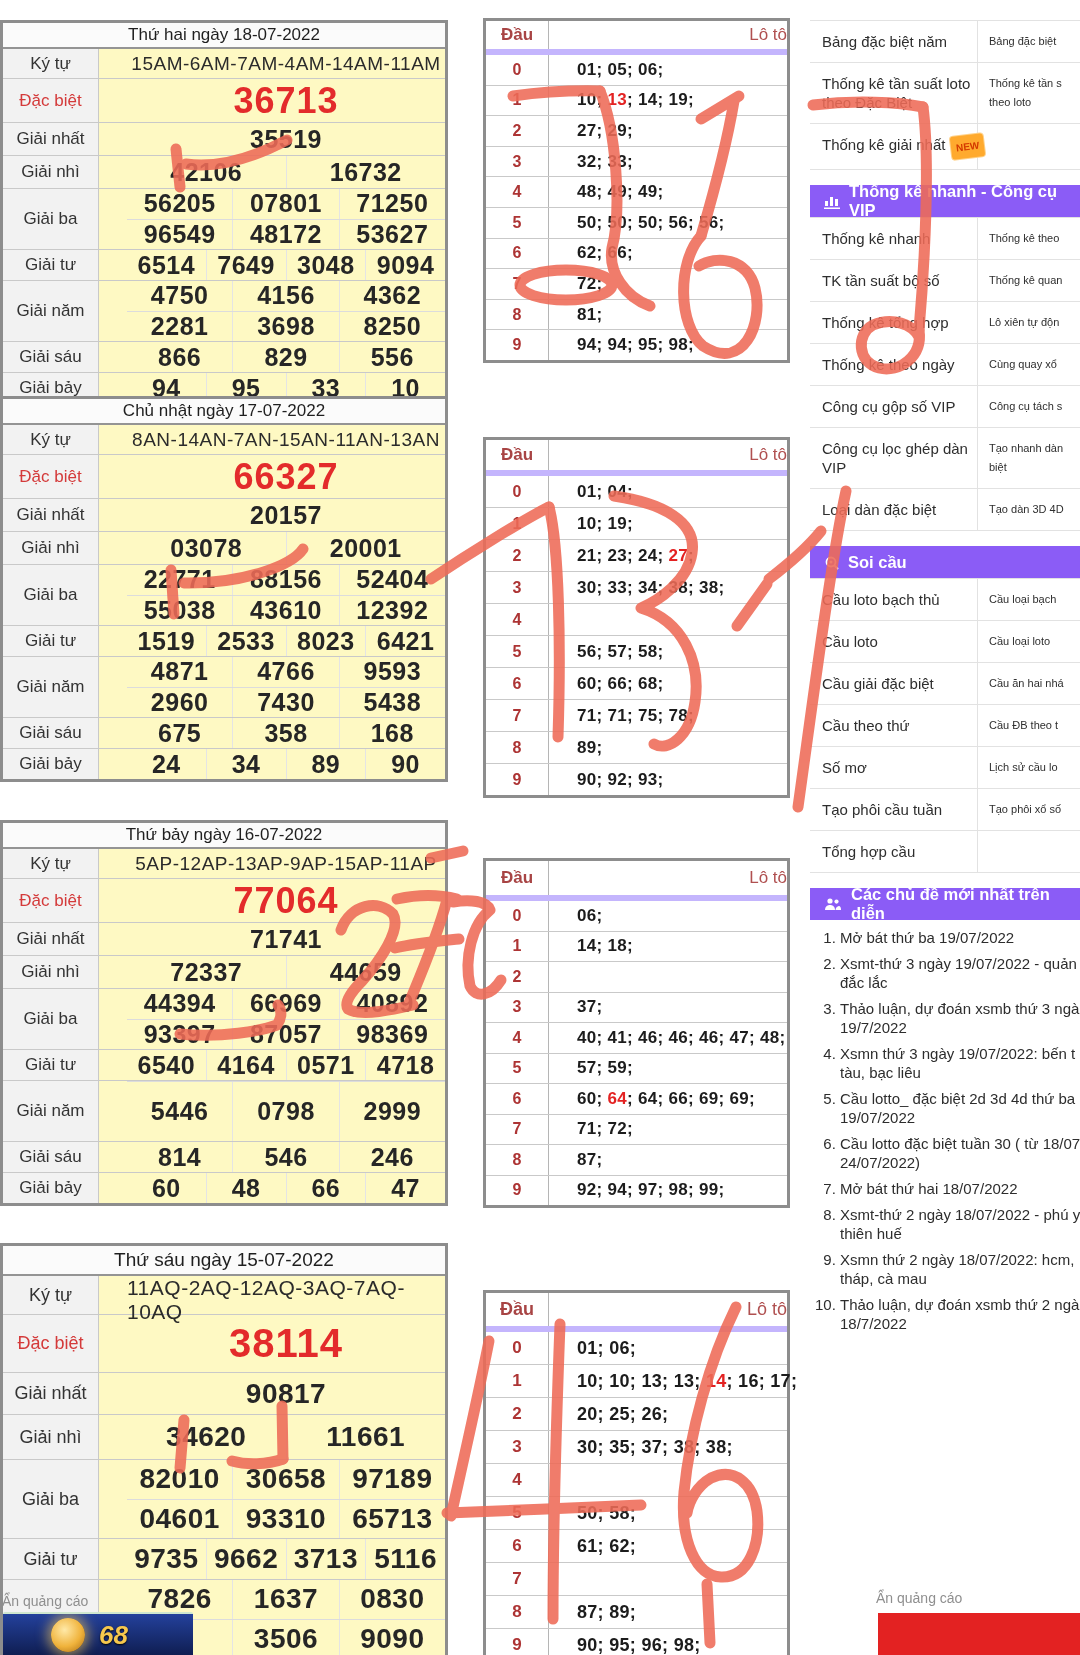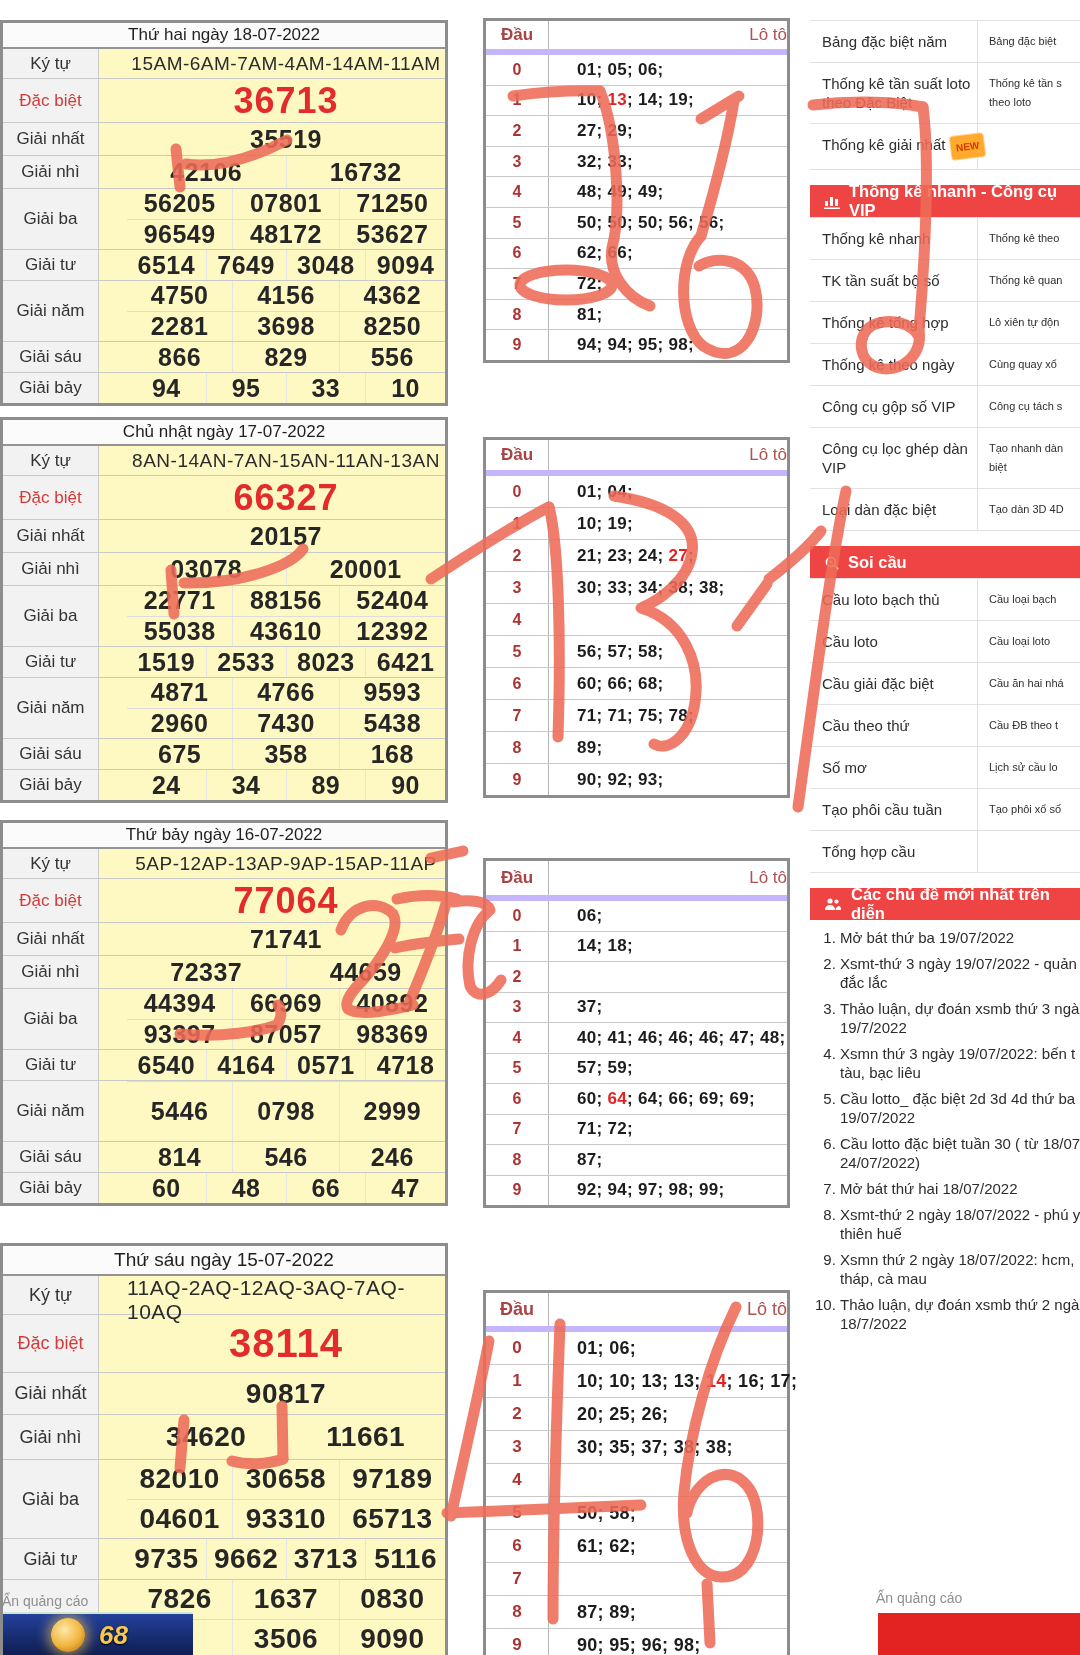--- a/index.html
+++ b/index.html
@@ -48,21 +48,21 @@
   .red{color:#e32222;}
   .lt-big .v{font-size:18px}.lt-big .d{font-size:17px}.lt-big .lhdr{font-size:18px}
 
   
   #sidebar{position:absolute;left:810px;top:20px;width:270px;color:#2e2e2e;}
   .sgroup{border-top:1px solid #e2e2e2;}
   .srow{display:flex;border-bottom:1px solid #e2e2e2;}
   .scell-l{width:168px;padding:11px 6px 11px 12px;border-right:1px solid #e2e2e2;font-size:15px;
     white-space:pre;box-sizing:border-box;flex-shrink:0;line-height:19px;overflow:visible;}
   .scell-r{flex:1;padding:11px 0 11px 11px;font-size:11px;white-space:pre;line-height:19px;overflow:visible;}
-  .shead{background:#ef4444;color:#fff;font-weight:bold;font-size:16.5px;height:32px;display:flex;
+  .shead{background:#8b5cf6;color:#fff;font-weight:bold;font-size:16.5px;height:32px;display:flex;
     align-items:center;padding-left:14px;gap:9px;margin-top:15px;}
   .shead svg{flex-shrink:0;}
   .badge{display:inline-block;background:#ffaa2e;color:#fff3e0;font-size:10px;font-weight:bold;
     padding:2px 5px;border-radius:3px;transform:rotate(-7deg);margin-left:6px;box-shadow:0 0 0 1px #ffd28a;
     color:#d43a00;vertical-align:middle;}
   #topics{margin:8px 0 0 0;padding:0 0 0 30px;}
   #topics li{font-size:15px;color:#2d2d2d;margin:7px 0;white-space:pre;line-height:19px;}
 
   
   #ink{position:absolute;left:0;top:0;z-index:50;pointer-events:none;}
@@ -172,21 +172,21 @@
         <div class="pvals">
           <div class="vline">
             <div class="vcell bay">94</div>
             <div class="vcell bay vb">95</div>
             <div class="vcell bay vb">33</div>
             <div class="vcell bay vb">10</div>
           </div>
         </div>
       </div>
     </div>
-  <div class="rt" id="rt1" style="top:417px">
+  <div class="rt" id="rt1" style="top:396px">
       <div class="rtitle">Chủ nhật ngày 17-07-2022</div>
       <div class="prow r-kytu">
         <div class="plabel">Ký tự</div>
         <div class="pvals">
           <div class="vline">
             <div class="vcell kytu">8AN-14AN-7AN-15AN-11AN-13AN</div>
           </div>
         </div>
       </div>
       <div class="prow r-db">

